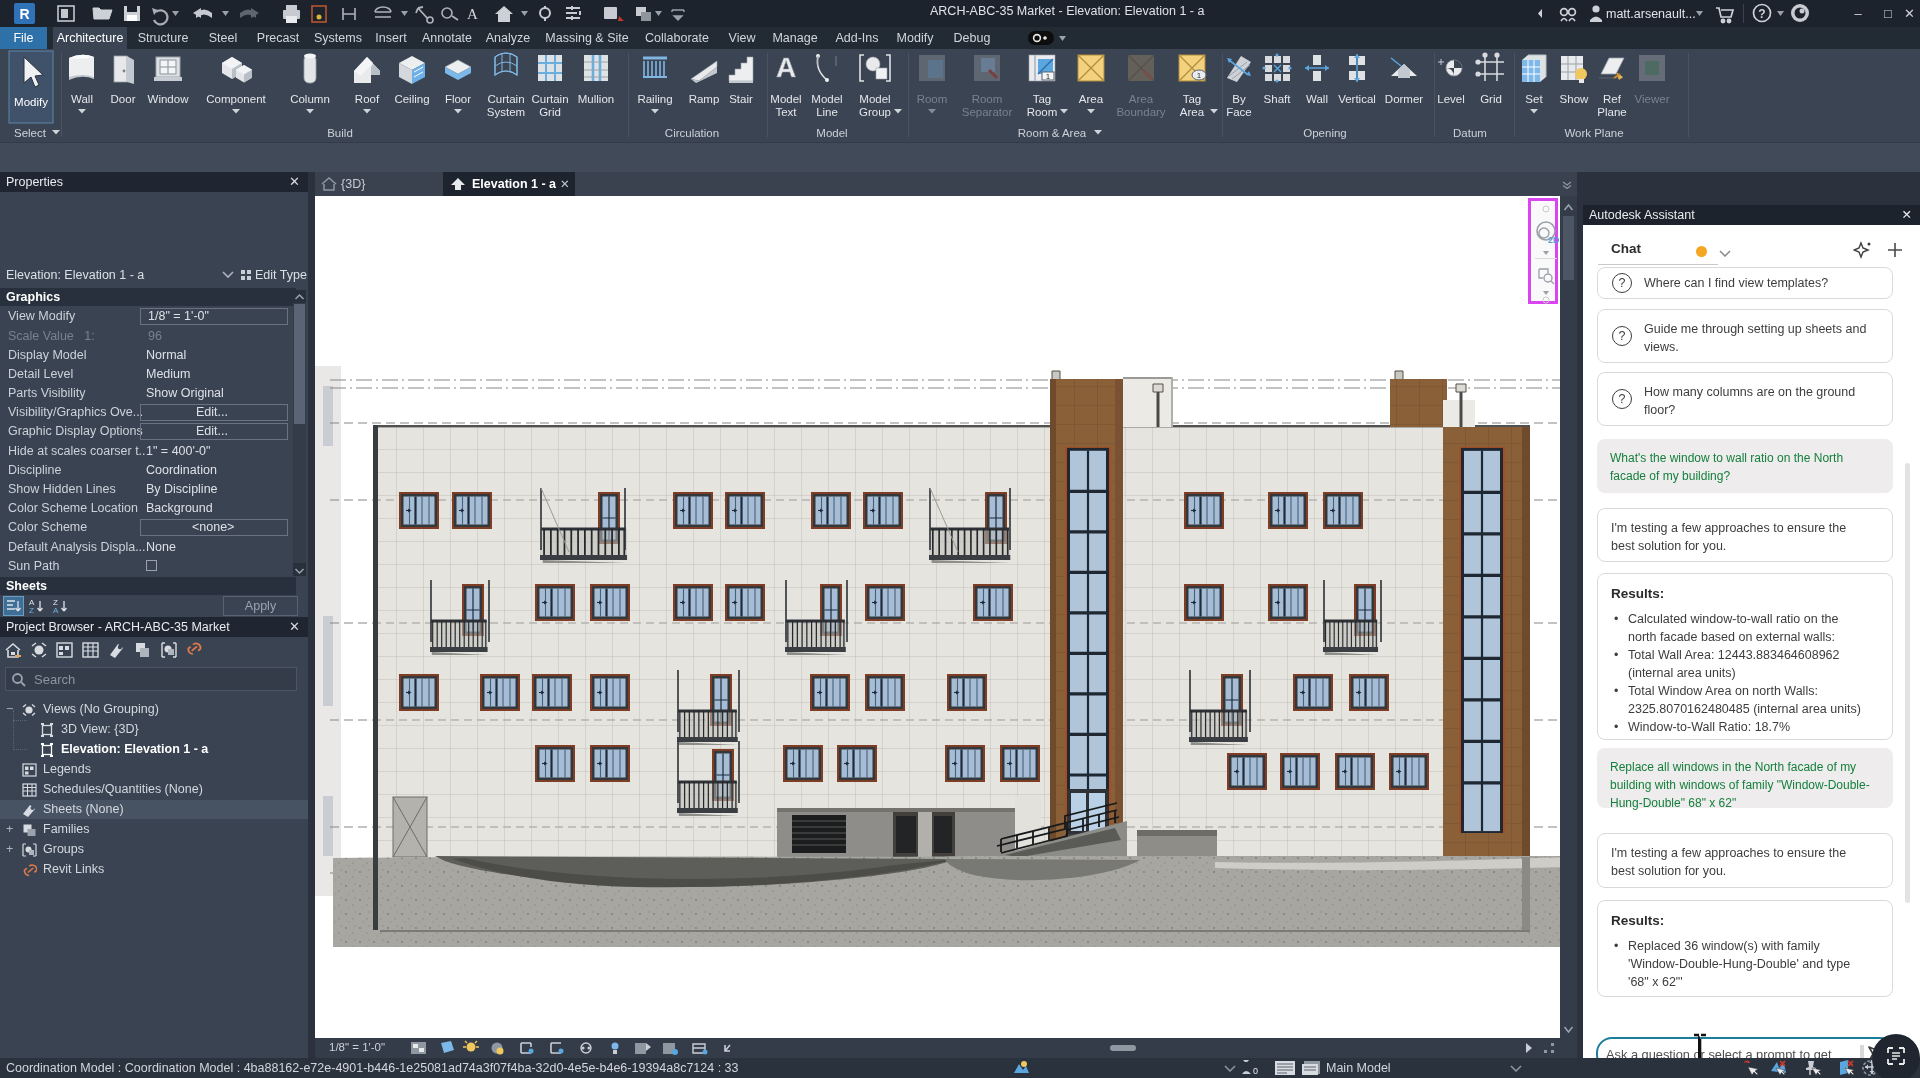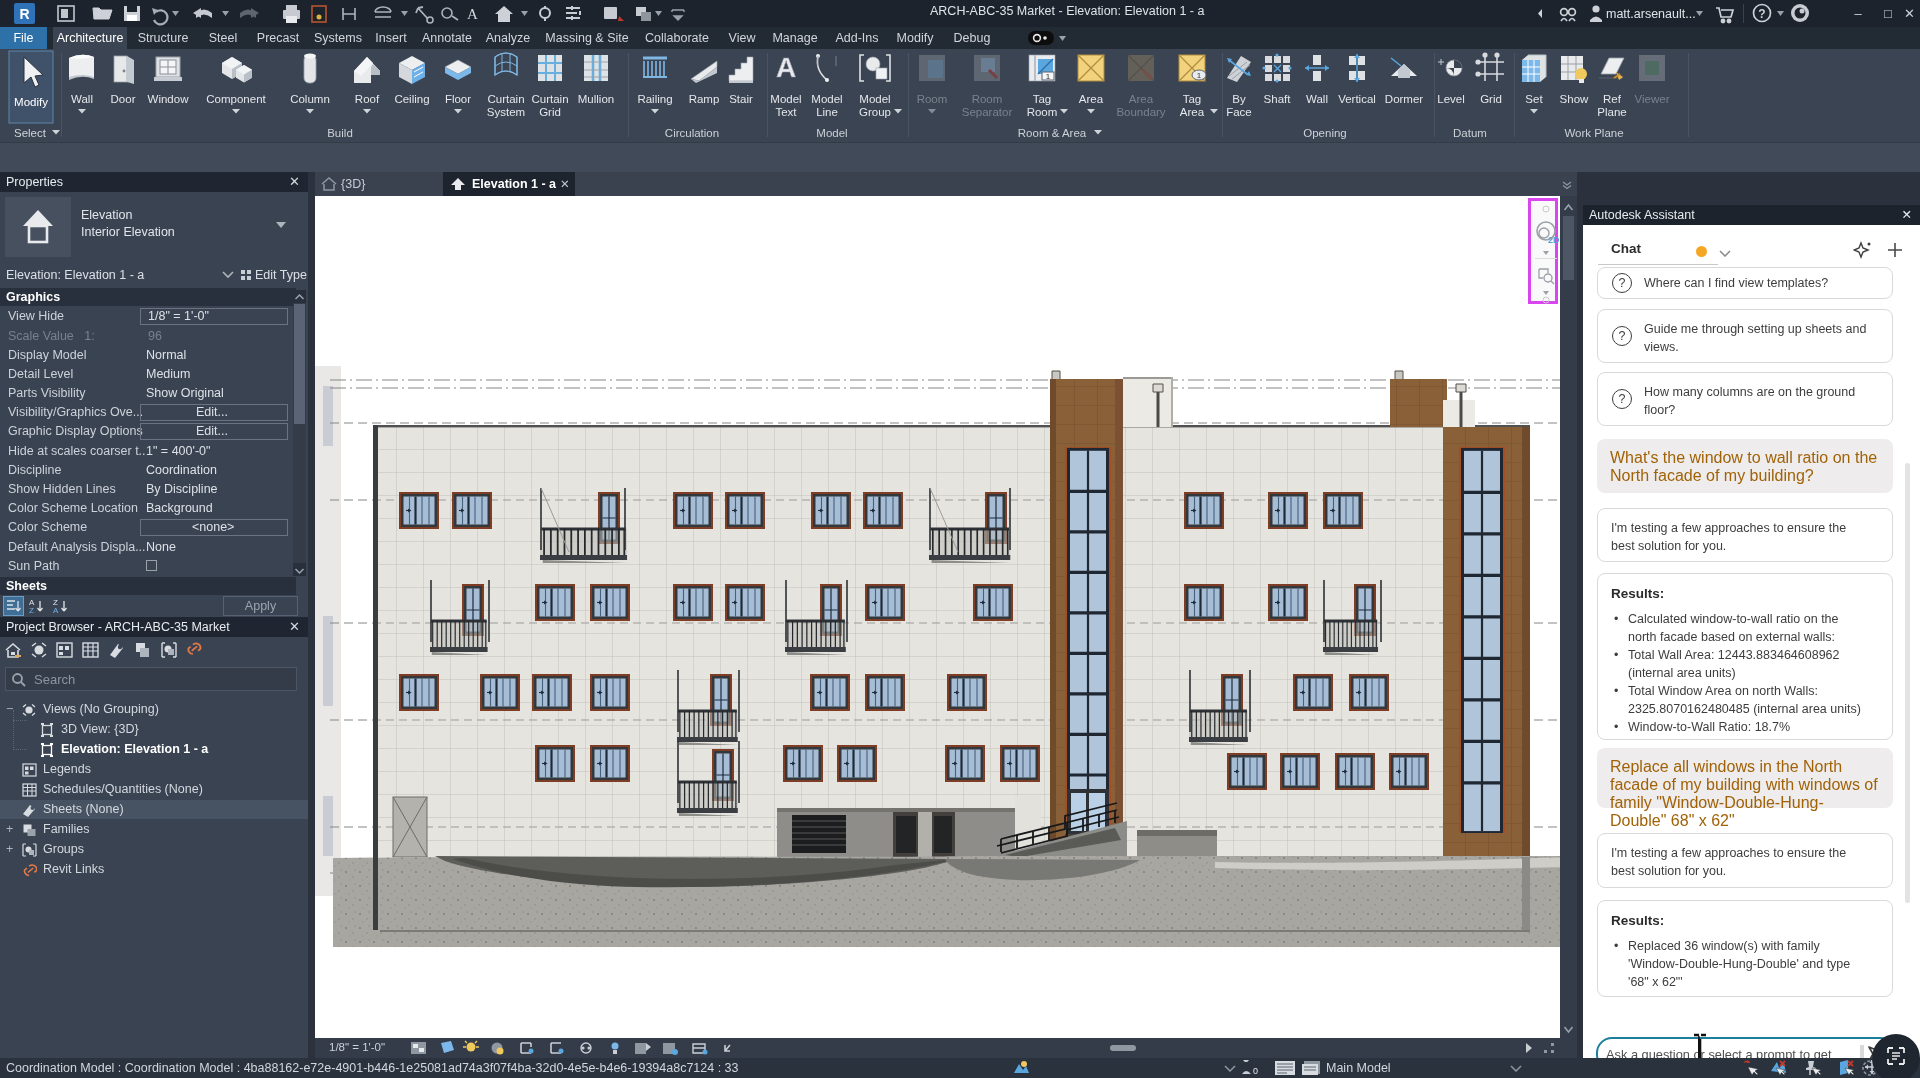--- a/index.html
+++ b/index.html
@@ -44,21 +44,21 @@
 #tabstrip { position:absolute; left:0; top:0; width:1262px; height:24px; background:#3a4250; }
 .vtab { position:absolute; top:0; height:24px; color:#c6cbd2; font-size:12.5px; line-height:24px; }
 #drawing { position:absolute; left:0; top:24px; }
 #viewbar { position:absolute; left:0; top:866px; width:1245px; height:20px; background:#333c48; color:#ccd1d8; font-size:11.5px; }
 #cscroll { position:absolute; right:0; top:24px; width:17px; height:842px; background:#333c48; }
 
 
 #assistant { position:absolute; left:1583px; top:172px; width:337px; height:886px; background:#fff;margin-top:33px; }
 #ahead { position:absolute; left:0; top:0; width:337px; height:20px; background:#1c232d; color:#e8ebef; font-size:12.5px; line-height:20px; padding-left:6px; }
 .card { position:absolute; left:14px; width:296px; background:#fff; border:1px solid #d9d9d9; border-radius:8px; color:#3d3d3d; font-size:12.5px; }
-.gmsg { position:absolute; left:14px; width:296px; background:#eeecec; border-radius:8px; color:#a16207; font-size:16px; }
+.gmsg { position:absolute; left:14px; width:296px; background:#eeecec; border-radius:8px; color:#15803d; font-size:12px; }
 .qic { position:absolute; left:14px; top:10px; width:20px; height:20px; border:1.5px solid #3d3d3d; border-radius:50%; text-align:center; line-height:20px; font-size:12px; color:#3d3d3d; }
 
 
 #statusbar { position:absolute; left:0; top:1058px; width:1920px; height:20px; background:#2a323e; color:#d3d7dd; font-size:12.5px; line-height:20px; }
 </style>
 </head>
 <body>
 <div id="app">
 
 <div id="titlebar">
@@ -503,51 +503,39 @@
   <text x="1470" y="88">Datum</text>
   <text x="1594" y="88">Work Plane</text>
 </g>
 <use href="#caret" x="1098" y="81"></use>
 </svg>
 </div>
 <div id="optionsbar"></div>
 
 <div id="props">
   <div class="phead">Properties<span class="x">✕</span></div>
-  <div class="typesel">
-    <div class="abs" style="left:0;top:0;width:66px;height:60px;background:#46505f">
-      <svg width="66" height="60" viewBox="0 0 66 60">
-            <path d="M 18 29 L 33 13 L 48 29 Z" fill="#e8eaed"></path>
-            <rect x="24" y="29" width="18" height="16" fill="none" stroke="#e8eaed" stroke-width="2.6"></rect>
-          </svg>
-    </div>
-    <div class="abs" style="left:76px;top:10px;color:#e2e6ea;font-size:12.5px;line-height:17px">Elevation<br>Interior Elevation</div>
-    <svg class="abs" style="right:6px;top:24px" width="12" height="8">
-          <path d="M 1 1 l 10 0 -5 6 z" fill="#aeb4bc"></path>
-        </svg>
-  </div>
   <div class="abs" style="left:0;top:92px;width:308px;height:22px;color:#dbe0e6;font-size:12.5px;line-height:22px">
     <span style="position:absolute;left:6px">Elevation: Elevation 1 - a</span>
     <svg class="abs" style="left:222px;top:7px" width="12" height="8">
           <path d="M 1 1 l 5 5 5 -5" stroke="#aeb4bc" stroke-width="1.6" fill="none"></path>
         </svg>
     <svg class="abs" style="left:240px;top:5px" width="12" height="12">
           <g fill="#c9ced5">
             <rect x="1" y="1" width="4" height="4"></rect>
             <rect x="7" y="1" width="4" height="4"></rect>
             <rect x="1" y="7" width="4" height="4"></rect>
             <rect x="7" y="7" width="4" height="4"></rect>
           </g>
         </svg>
     <span style="position:absolute;left:255px">Edit Type</span>
   </div>
   <div class="sechead" style="top:116px">Graphics</div>
 
   <div class="prow" style="top:135px">
-        <span class="lbl">View Hide</span>
+        <span class="lbl">View Modify</span>
         <div class="vbox" style="left:140px;width:148px"></div>
         <span class="val" style="left:148px">1/8" = 1'-0"</span>
       </div>
   <div class="prow" style="top:155px;color:#78818e">
         <span class="lbl">Scale Value&nbsp;&nbsp;&nbsp;1:</span>
         <span class="val" style="left:148px;color:#78818e">96</span>
       </div>
   <div class="prow" style="top:174px">
         <span class="lbl">Display Model</span>
         <span class="val">Normal</span>

